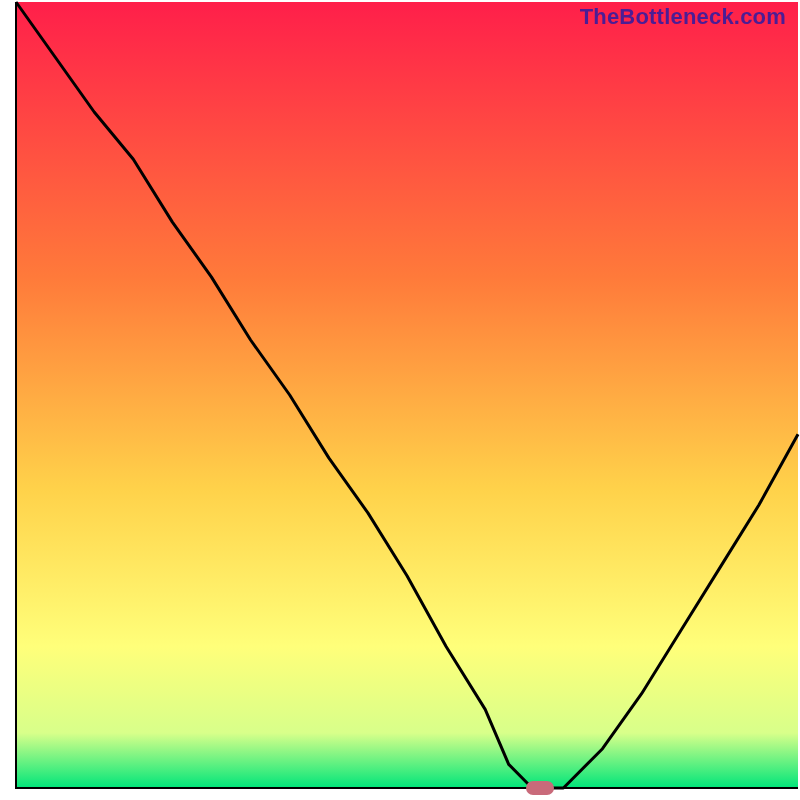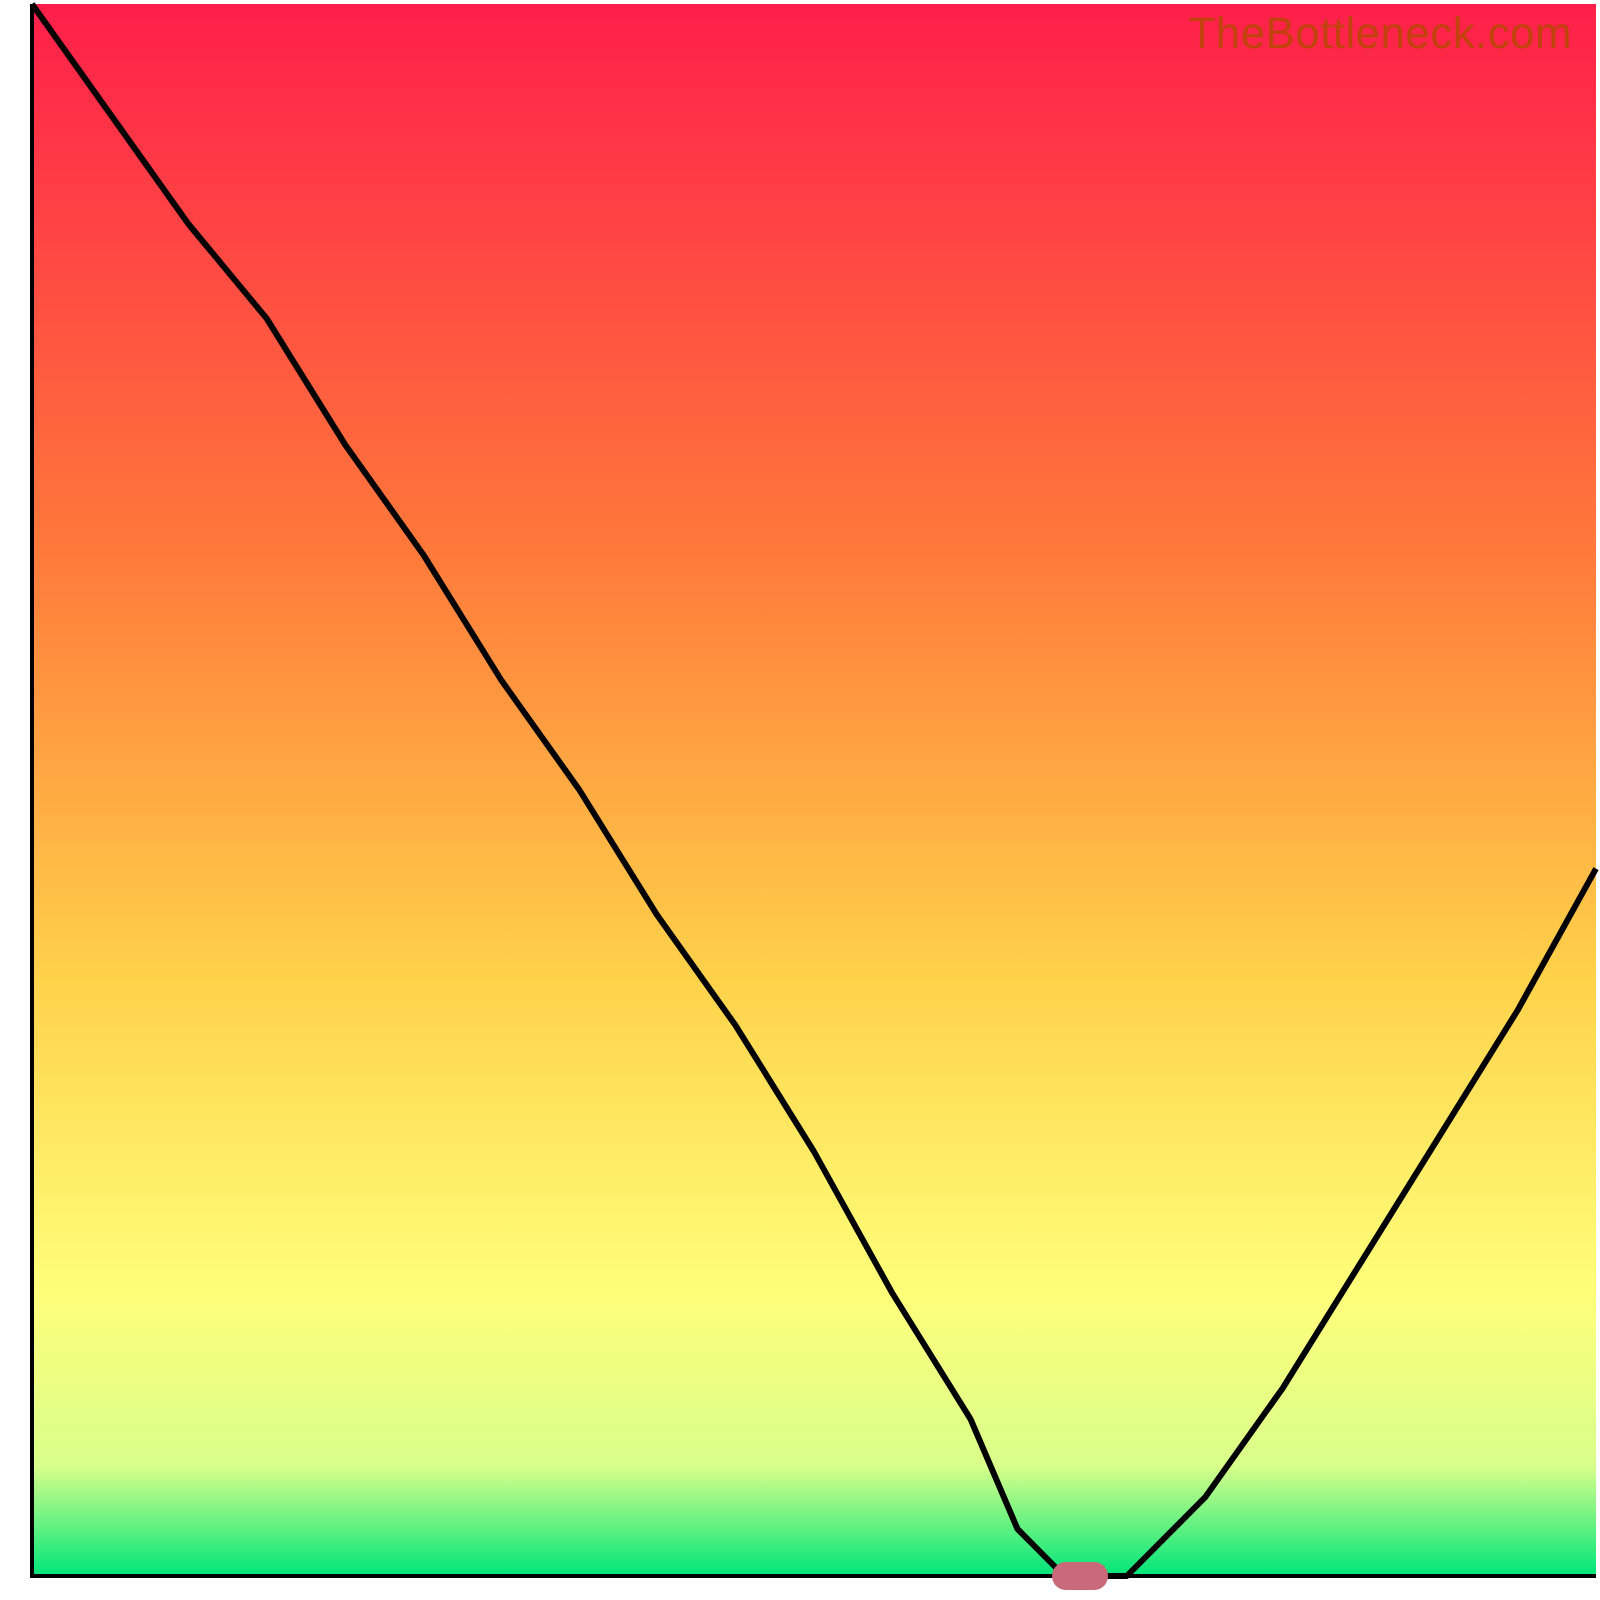--- a/index.html
+++ b/index.html
@@ -14,22 +14,22 @@
   .chart-container {
     position: relative;
     width: 800px;
     height: 800px;
   }
   .watermark {
     position: absolute;
     top: 4px;
     right: 14px;
     font-size: 22px;
-    font-weight: 400;
-    color: #c2410c;
+    font-weight: 700;
+    color: #4c1d95;
     letter-spacing: 0.2px;
     z-index: 5;
   }
   svg.plot {
     position: absolute;
     left: 0;
     top: 0;
     width: 800px;
     height: 800px;
   }

